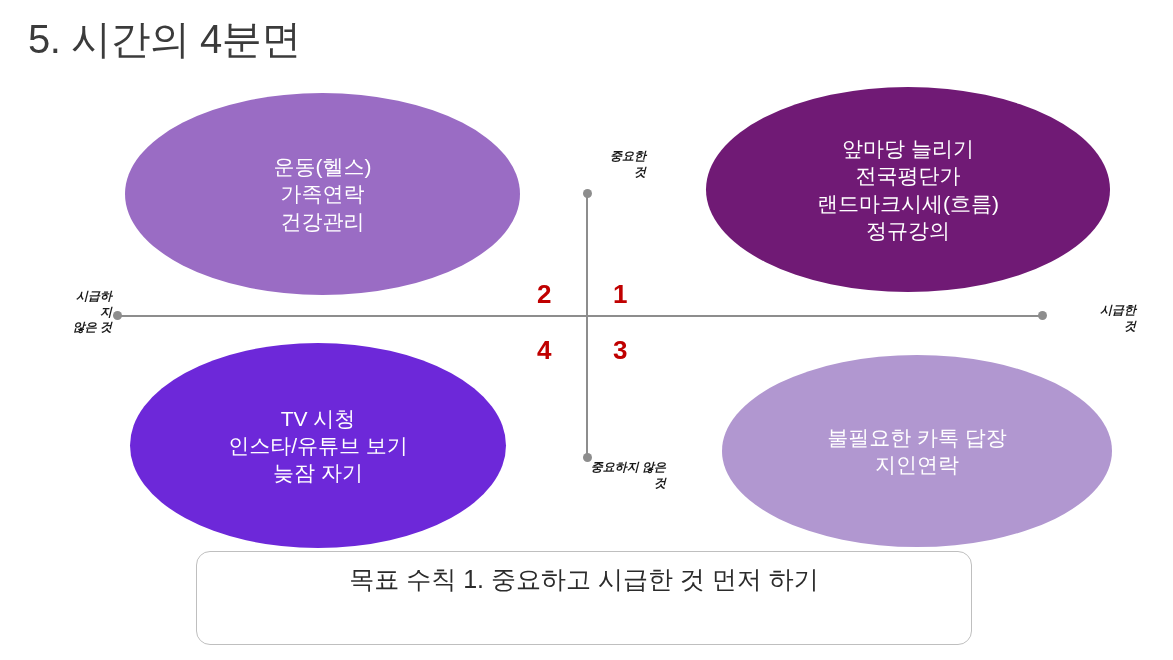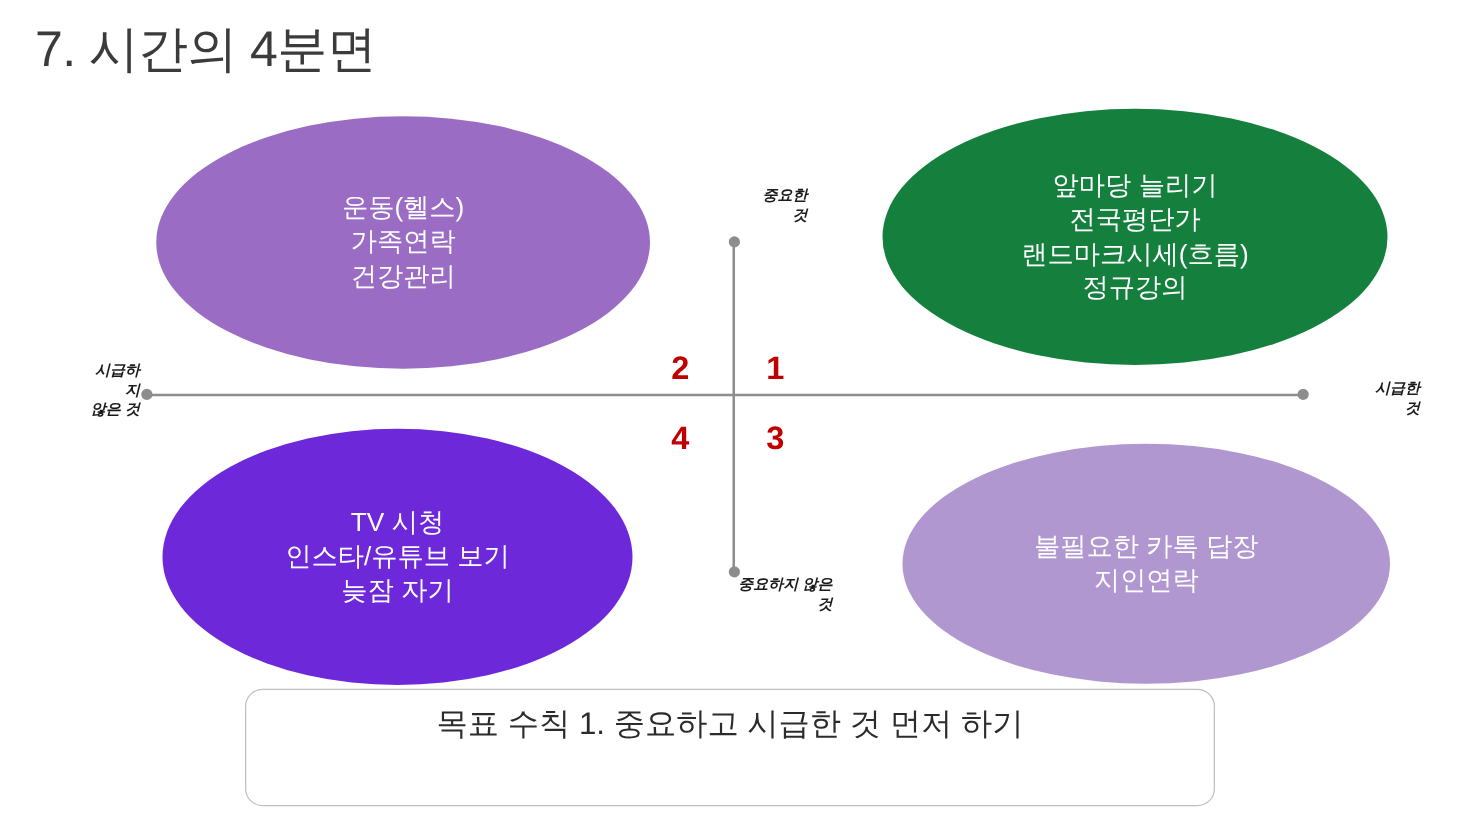--- a/index.html
+++ b/index.html
@@ -45,21 +45,21 @@
 
   #ell-q2 {            
     left: 125px; top: 93px;
     width: 395px; height: 202px;
     background: #9A6CC4;
     font-size: 21px;
   }
   #ell-q1 {            
     left: 706px; top: 87px;
     width: 404px; height: 205px;
-    background: #15803d;
+    background: #701a75;
     font-size: 21px;
   }
   #ell-q4 {            
     left: 130px; top: 343px;
     width: 376px; height: 205px;
     background: #6d28d9;
     font-size: 21px;
   }
   #ell-q3 {            
     left: 722px; top: 355px;
@@ -133,21 +133,21 @@
     font-size: 25px;
     color: #2b2b2b;
     line-height: 1.45;
   }
   .rule-line-1 { display: block; text-align: center; white-space: nowrap; }
   .rule-line-2 { display: block; text-align: right; white-space: nowrap; }
 </style>
 </head>
 <body>
 
-<div class="slide-title">7. 시간의 4분면</div>
+<div class="slide-title">5. 시간의 4분면</div>
 
 <div class="ellipse" id="ell-q2">
   <span class="line">운동(헬스)</span>
   <span class="line">가족연락</span>
   <span class="line">건강관리</span>
 </div>
 
 <div class="ellipse" id="ell-q1">
   <span class="line">앞마당 늘리기</span>
   <span class="line">전국평단가</span>

